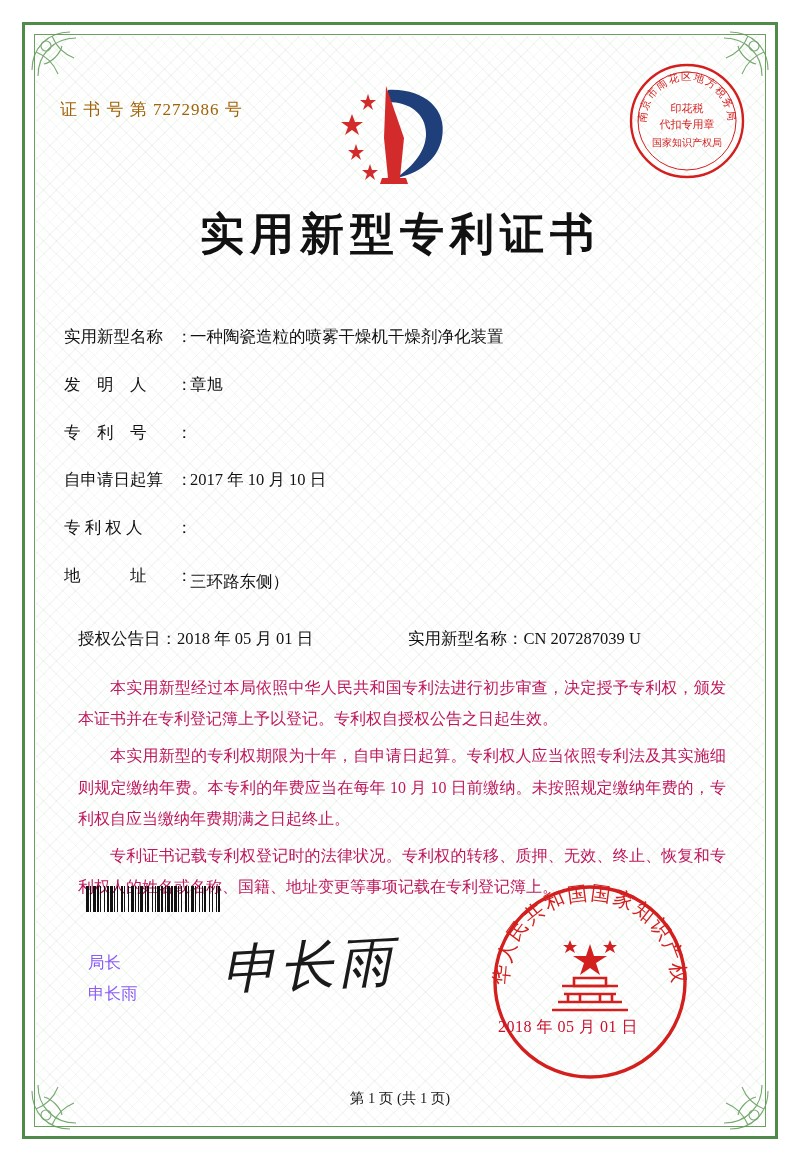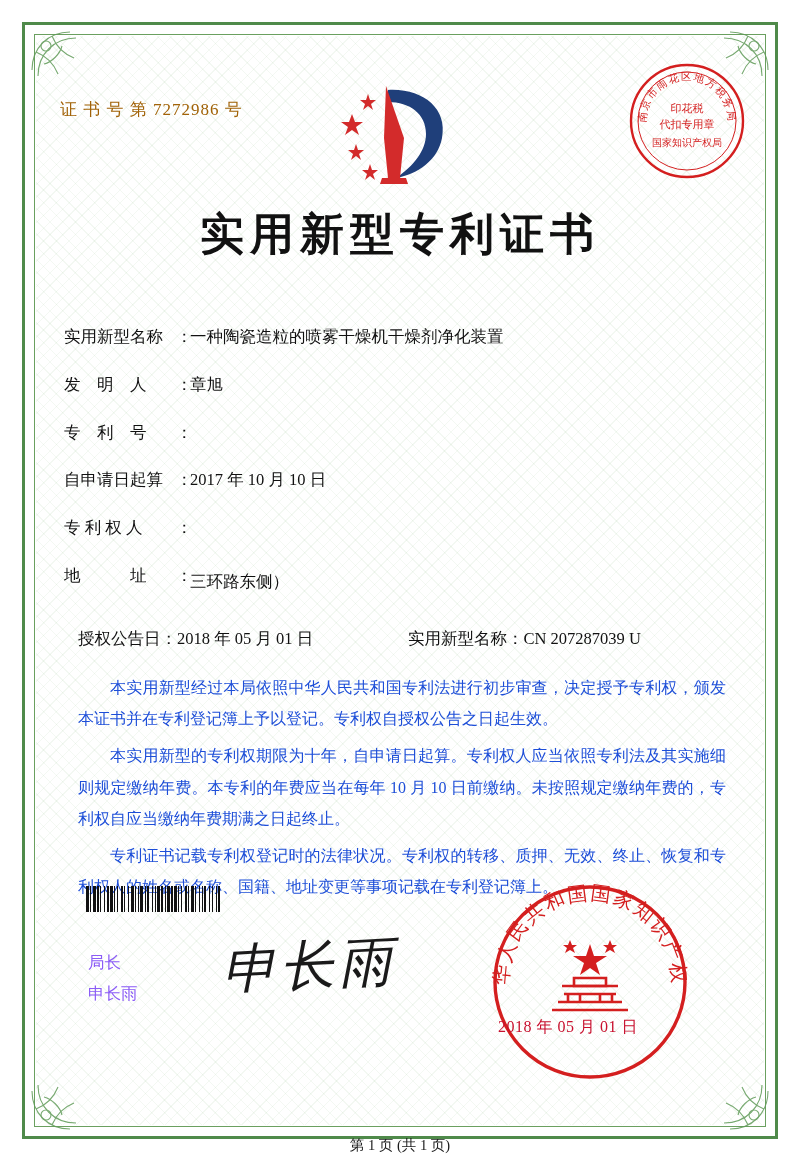--- a/index.html
+++ b/index.html
@@ -145,21 +145,21 @@
   .grant-left { width: 330px; }
   .grant-right { flex: 1 1 auto; }
 
   .paragraphs {
     position: absolute;
     left: 78px;
     top: 672px;
     width: 648px;
     font-size: 16px;
     line-height: 1.95;
-    color: #1d4ed8;
+    color: #be185d;
     text-align: justify;
   }
   .paragraphs p {
     margin: 0 0 6px 0;
     text-indent: 2em;
   }
 
   
   .barcode {
     position: absolute;
@@ -209,21 +209,21 @@
     left: 498px;
     top: 1017px;
     font-size: 16px;
     color: #c8102e;
     letter-spacing: 0.5px;
   }
 
   .footer {
     position: absolute;
     left: 0;
-    top: 1136px;
+    top: 1089px;
     width: 800px;
     text-align: center;
     font-size: 14.5px;
     color: #1a1a1a;
   }
 </style>
 </head>
 <body>
 
 <div class="page">

